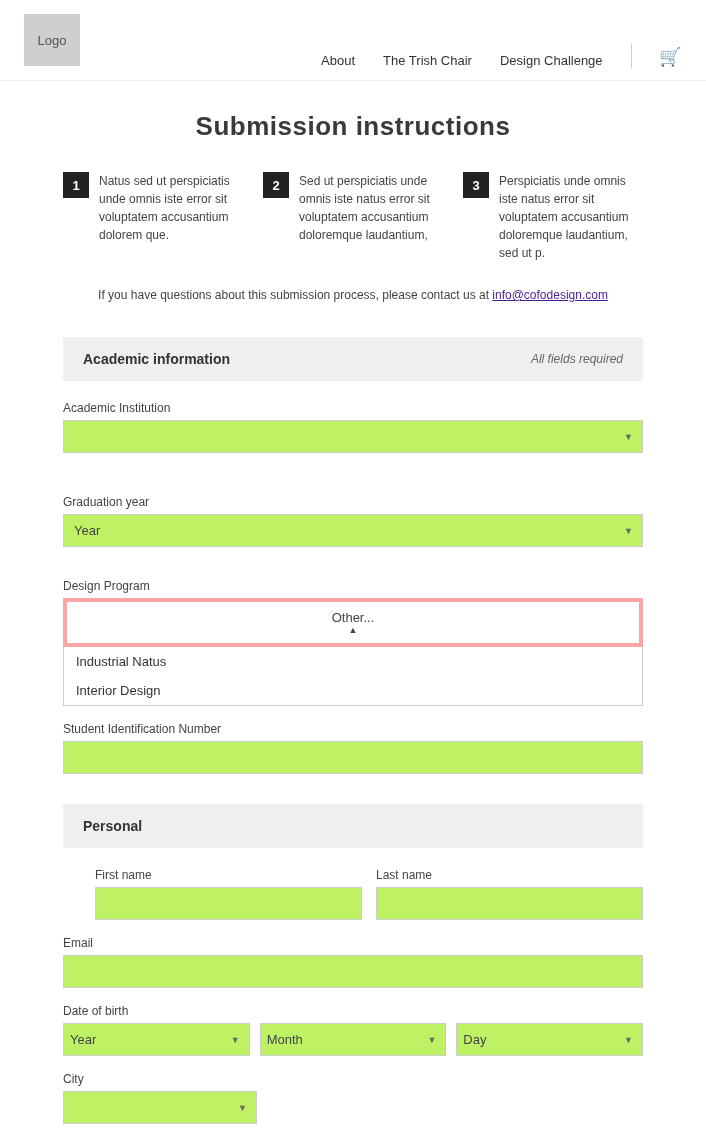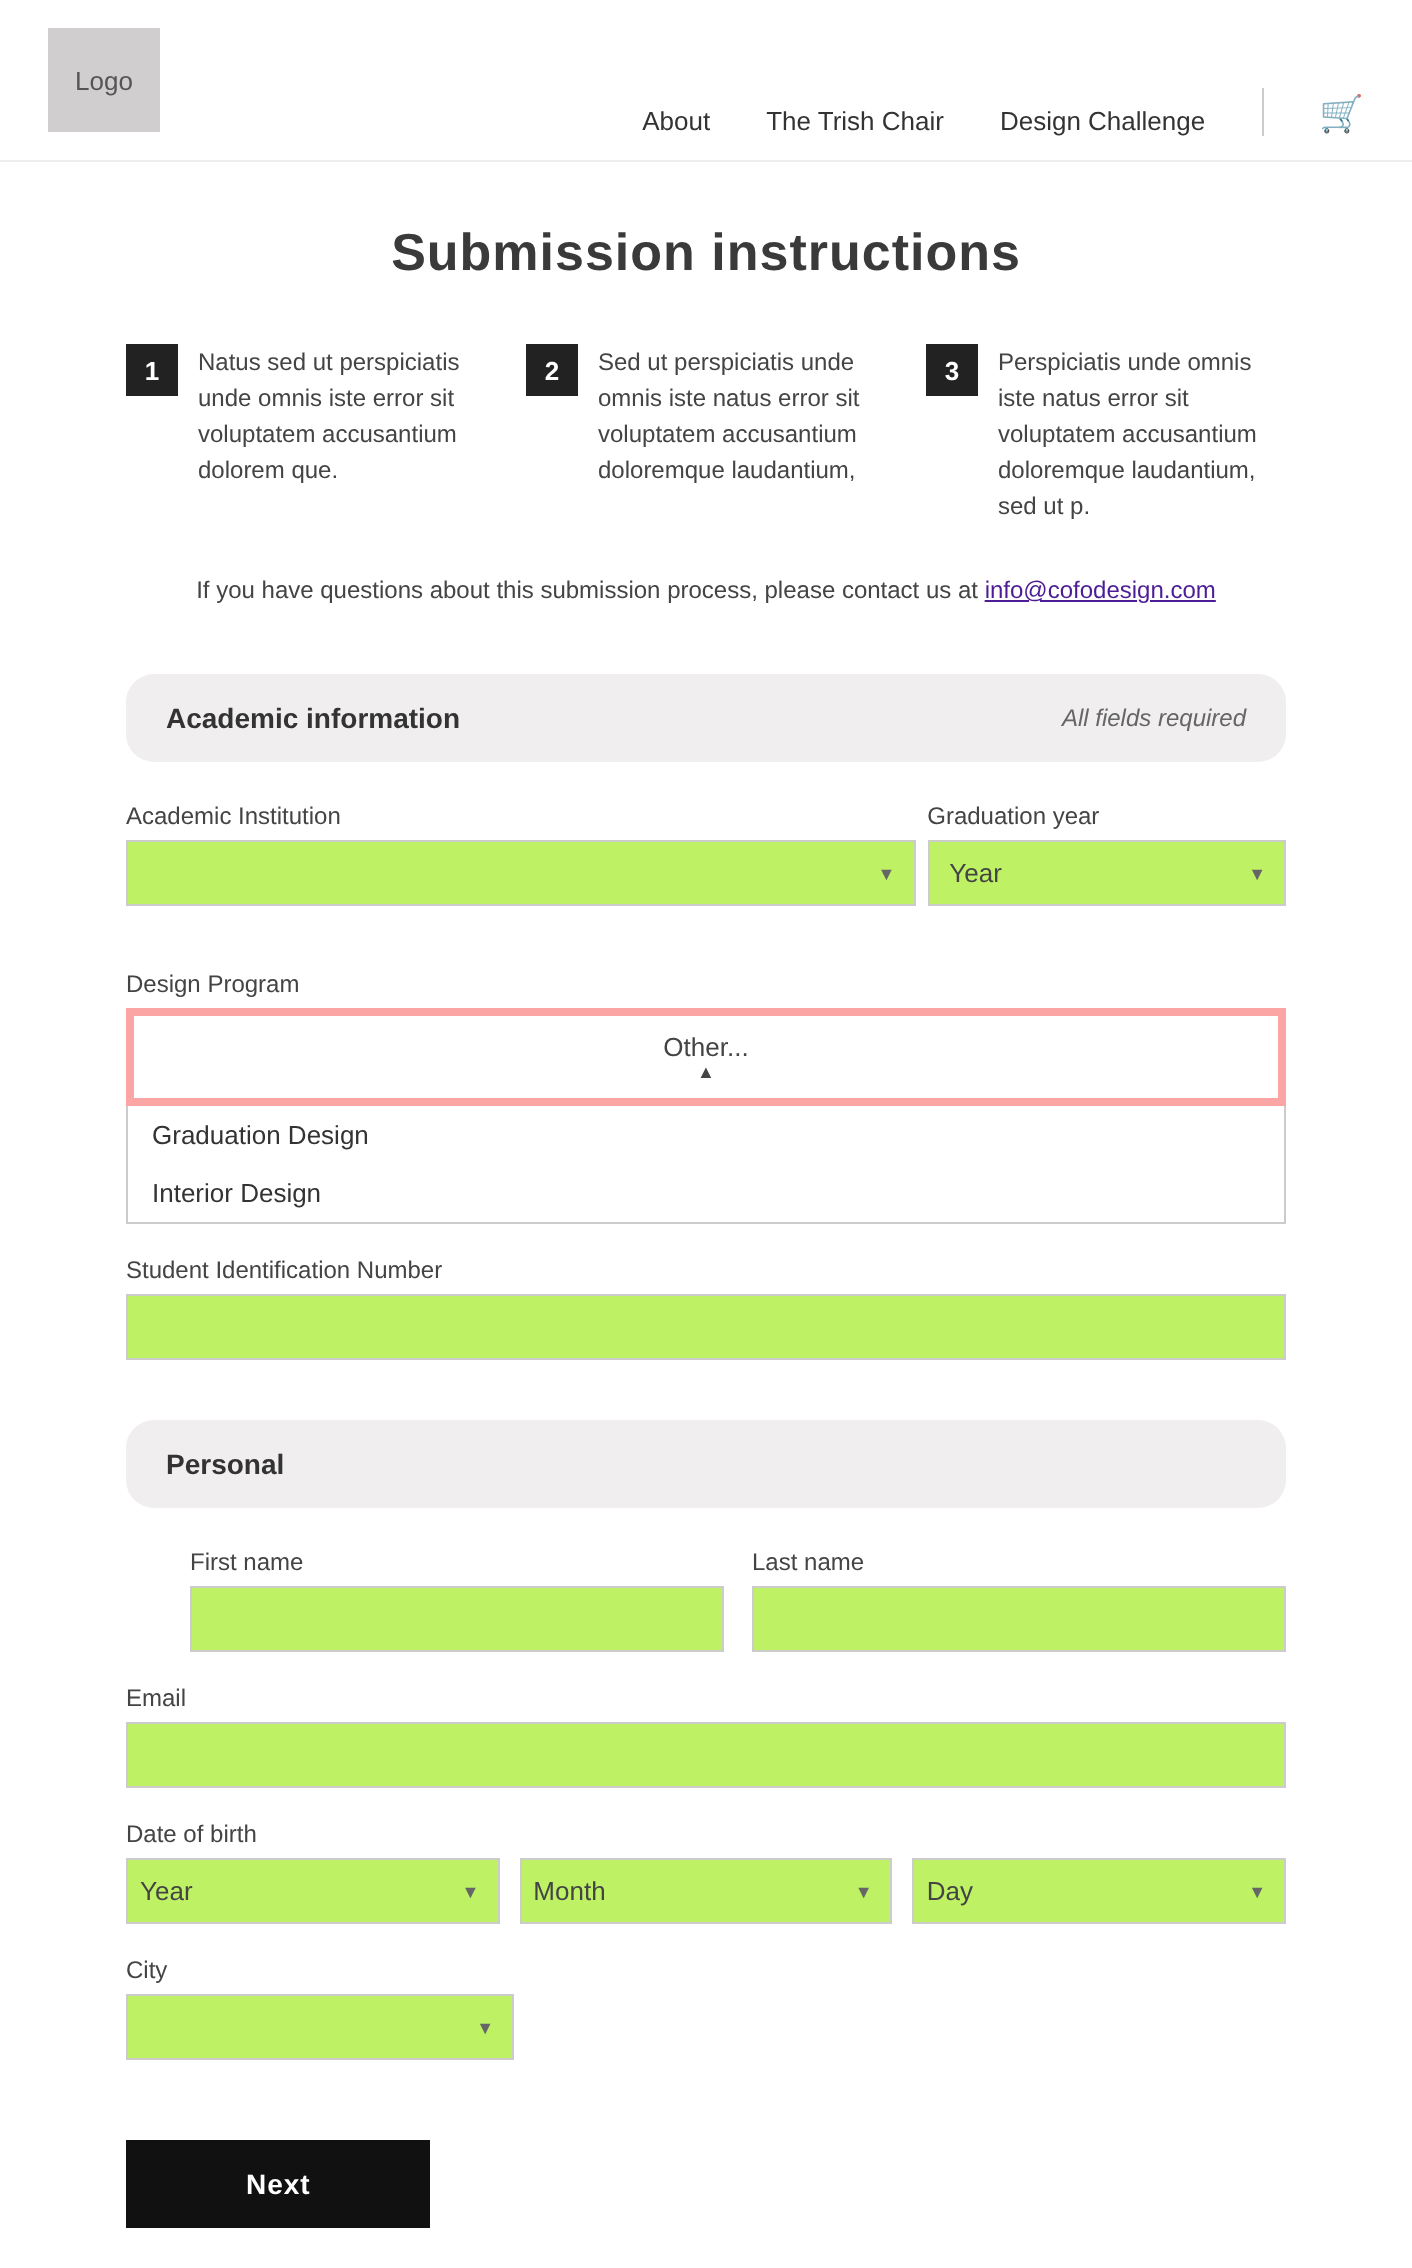--- a/index.html
+++ b/index.html
@@ -114,21 +114,21 @@
     }
 
     
     .section-panel {
       background: #f0eeee;
       padding: 14px 20px;
       display: flex;
       align-items: center;
       justify-content: space-between;
       margin-bottom: 20px;
-      border-radius: 14px;
+      border-radius: 2px;
       margin-top: 12px;
     }
     .section-title {
       font-size: 14px;
       font-weight: bold;
       color: #333;
     }
     .fields-required {
       font-size: 12px;
       color: #666;
@@ -177,22 +177,23 @@
       top: 50%;
       transform: translateY(-50%);
       font-size: 9px;
       color: #666;
       pointer-events: none;
     }
 
     
     .academic-row {
       display: flex;
-      gap: 6px;
+      gap: 26px;
       margin-bottom: 16px;
+      flex-direction: column;
     }
     .academic-institution {
       flex: 2.2;
     }
     .graduation-year {
       flex: 1;
     }
 
     
     .design-program-field {
@@ -330,21 +331,21 @@
       </div>
     </div>
 
     <div class="field-group design-program-field">
       <label class="field-label">Design Program</label>
       <div class="design-program-select">
         <span>Other...</span>
         <span class="arrow">▲</span>
       </div>
       <div class="design-program-dropdown">
-        <div class="option">Graduation Design</div>
+        <div class="option">Industrial Natus</div>
         <div class="option">Interior Design</div>
       </div>
     </div>
 
     <div class="field-group">
       <label class="field-label">Student Identification Number</label>
       <input type="text" style="display: block;">
     </div>
 
   </div>

